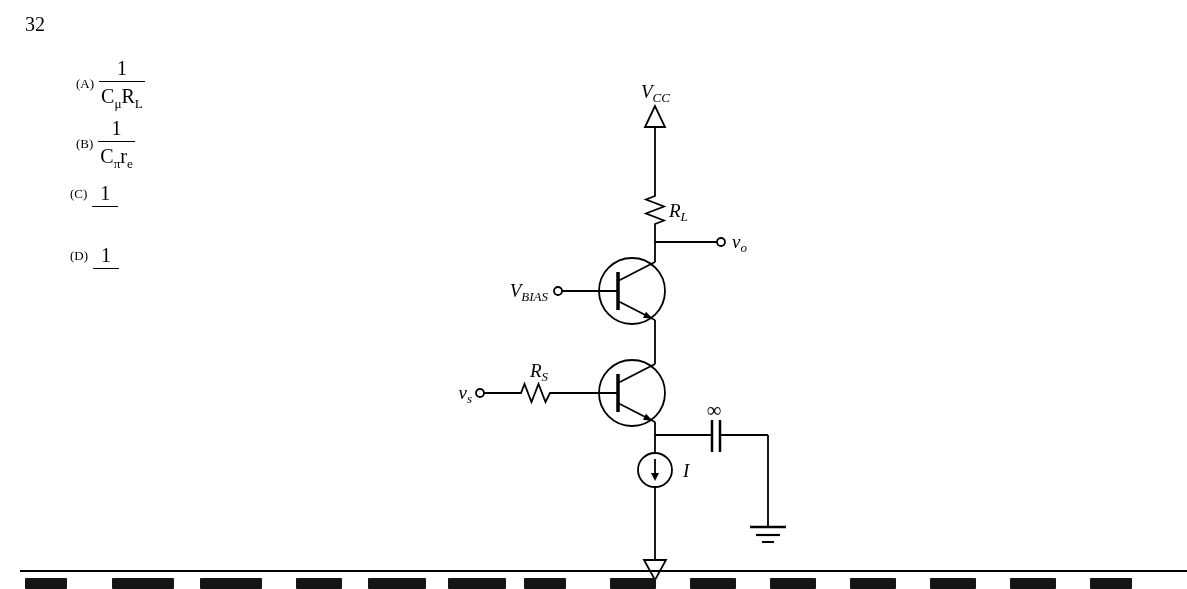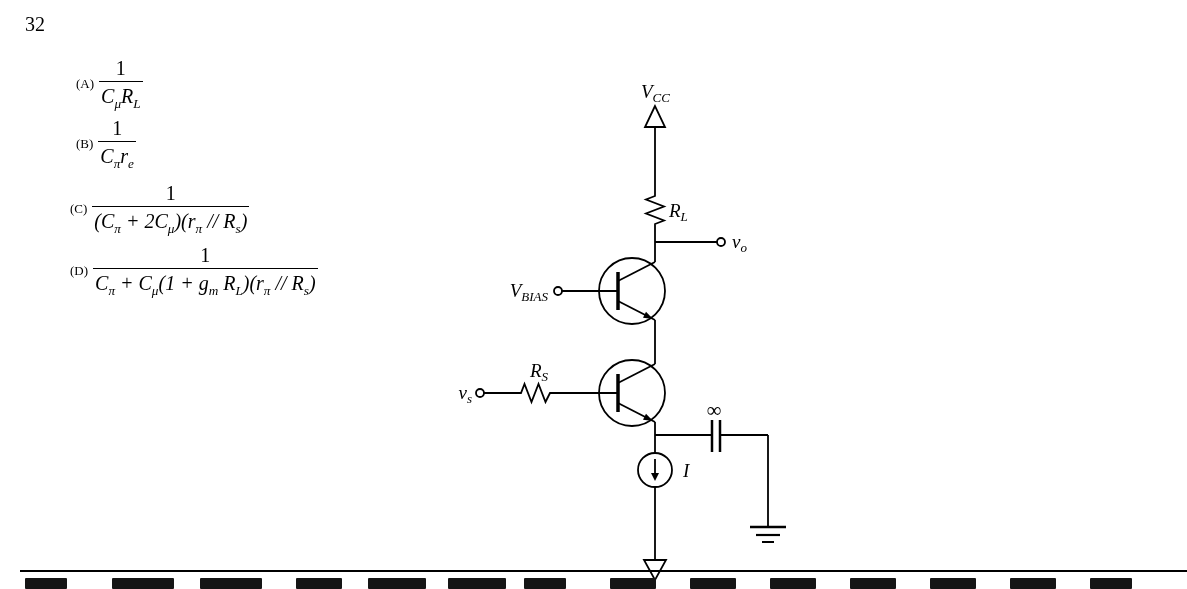--- a/index.html
+++ b/index.html
@@ -28,21 +28,20 @@
   .opt-label { font-size: 13px; }
   .frac { display: inline-block; text-align: center; font-size: 20px; }
   .frac .num {
     display: block;
     border-bottom: 1.6px solid #000;
     padding: 0 8px 1px;
     line-height: 1.2;
   }
   .frac .den {
     display: block;
-    font-style: italic;
     padding: 2px 2px 0;
     line-height: 1.25;
     white-space: nowrap;
   }
   sub { font-size: 0.66em; }
   .circuit-svg { position: absolute; left: 440px; top: 80px; }
   .clab {
     font-family: "Liberation Serif", serif;
     font-style: italic;
     font-size: 19px;
@@ -87,29 +86,27 @@
     <span class="frac">
       <span class="num">1</span>
       <span class="den"><span>C</span><sub>π</sub><span>r</span><sub>e</sub></span>
     </span>
   </div>
 
   <div class="option" style="left:70px; top:181px;">
     <span class="opt-label">(C)</span>
     <span class="frac">
       <span class="num">1</span>
-      <span class="den"><span>(C</span><sub>π</sub><span> + 2C</span><sub>μ</sub><span>)(r</span><sub>π</sub><span> // R</span><sub>s</sub><span>)</span></span>
     </span>
   </div>
 
   <div class="option" style="left:70px; top:243px;">
     <span class="opt-label">(D)</span>
     <span class="frac">
       <span class="num">1</span>
-      <span class="den"><span>C</span><sub>π</sub><span> + C</span><sub>μ</sub><span>(1 + g</span><sub>m</sub><span> R</span><sub>L</sub><span>)(r</span><sub>π</sub><span> // R</span><sub>s</sub><span>)</span></span>
     </span>
   </div>
 
   <svg class="circuit-svg" width="400" height="509" viewBox="0 0 400 509">
 
     <g>
       <polygon class="openfig" points="215,26 205,47 225,47"></polygon>
       <line class="wire" x1="215" y1="47" x2="215" y2="112"></line>
     </g>
     <text class="clab" x="201" y="18"><tspan>V</tspan><tspan dy="4" font-size="13">CC</tspan></text>

